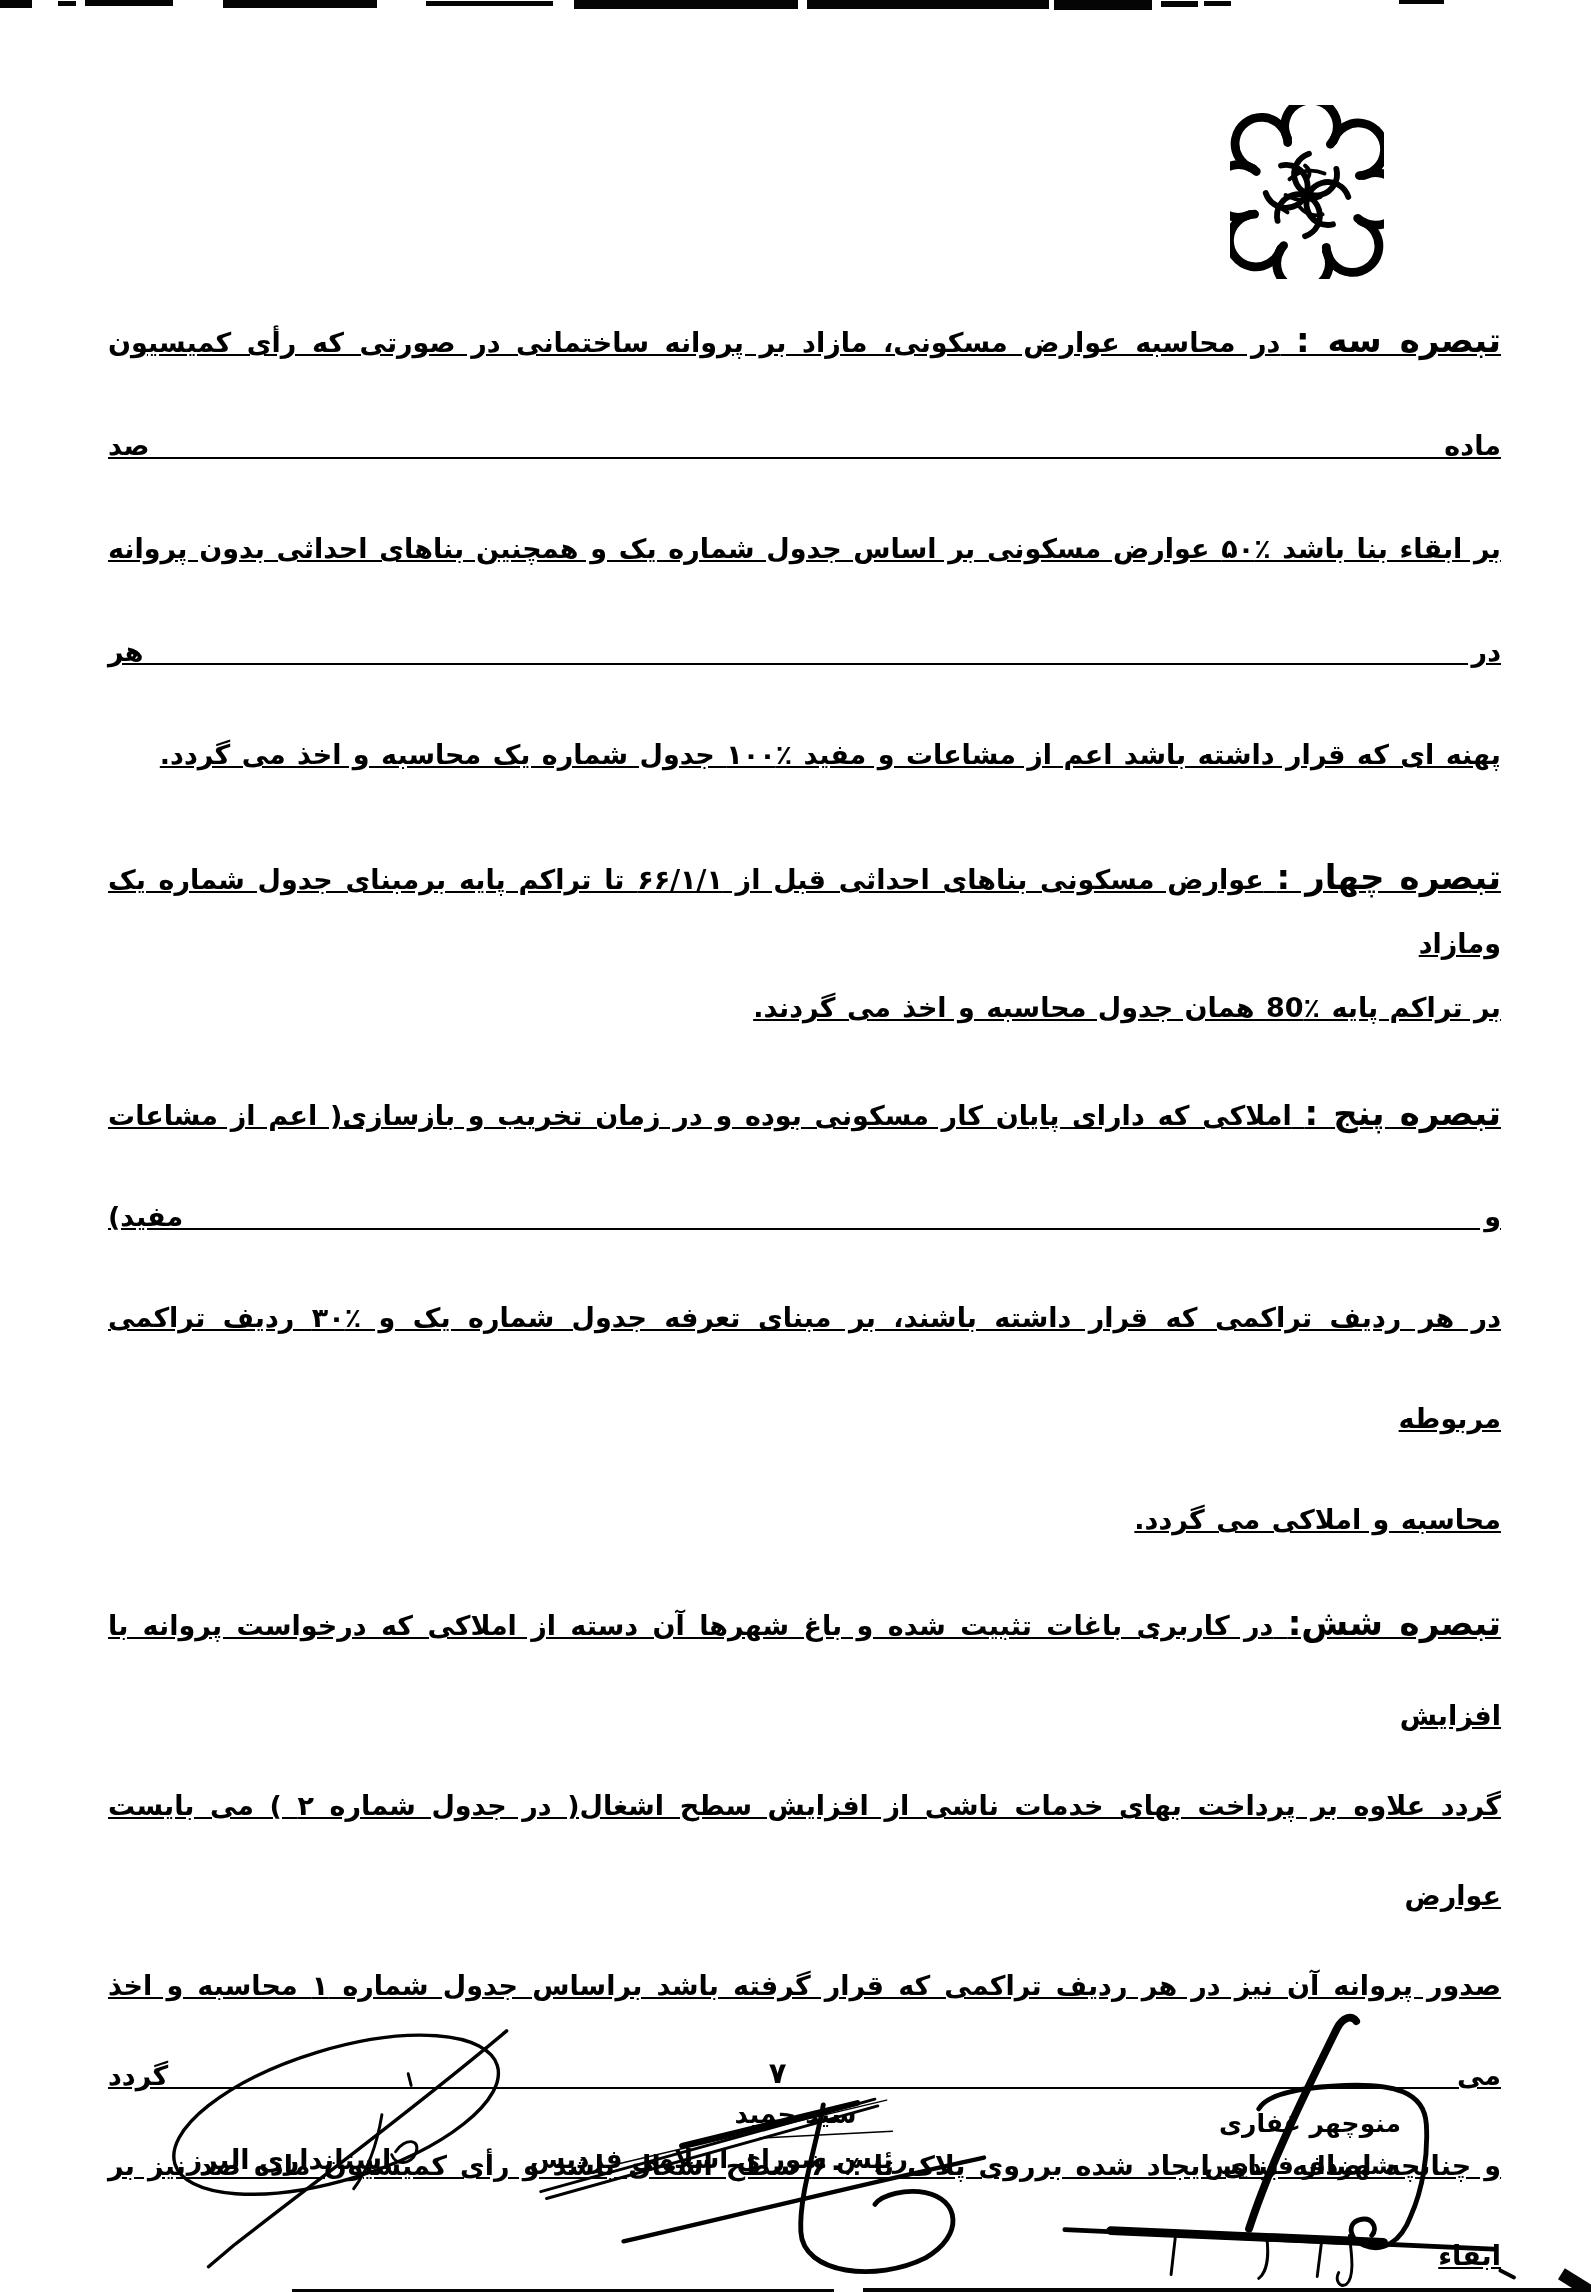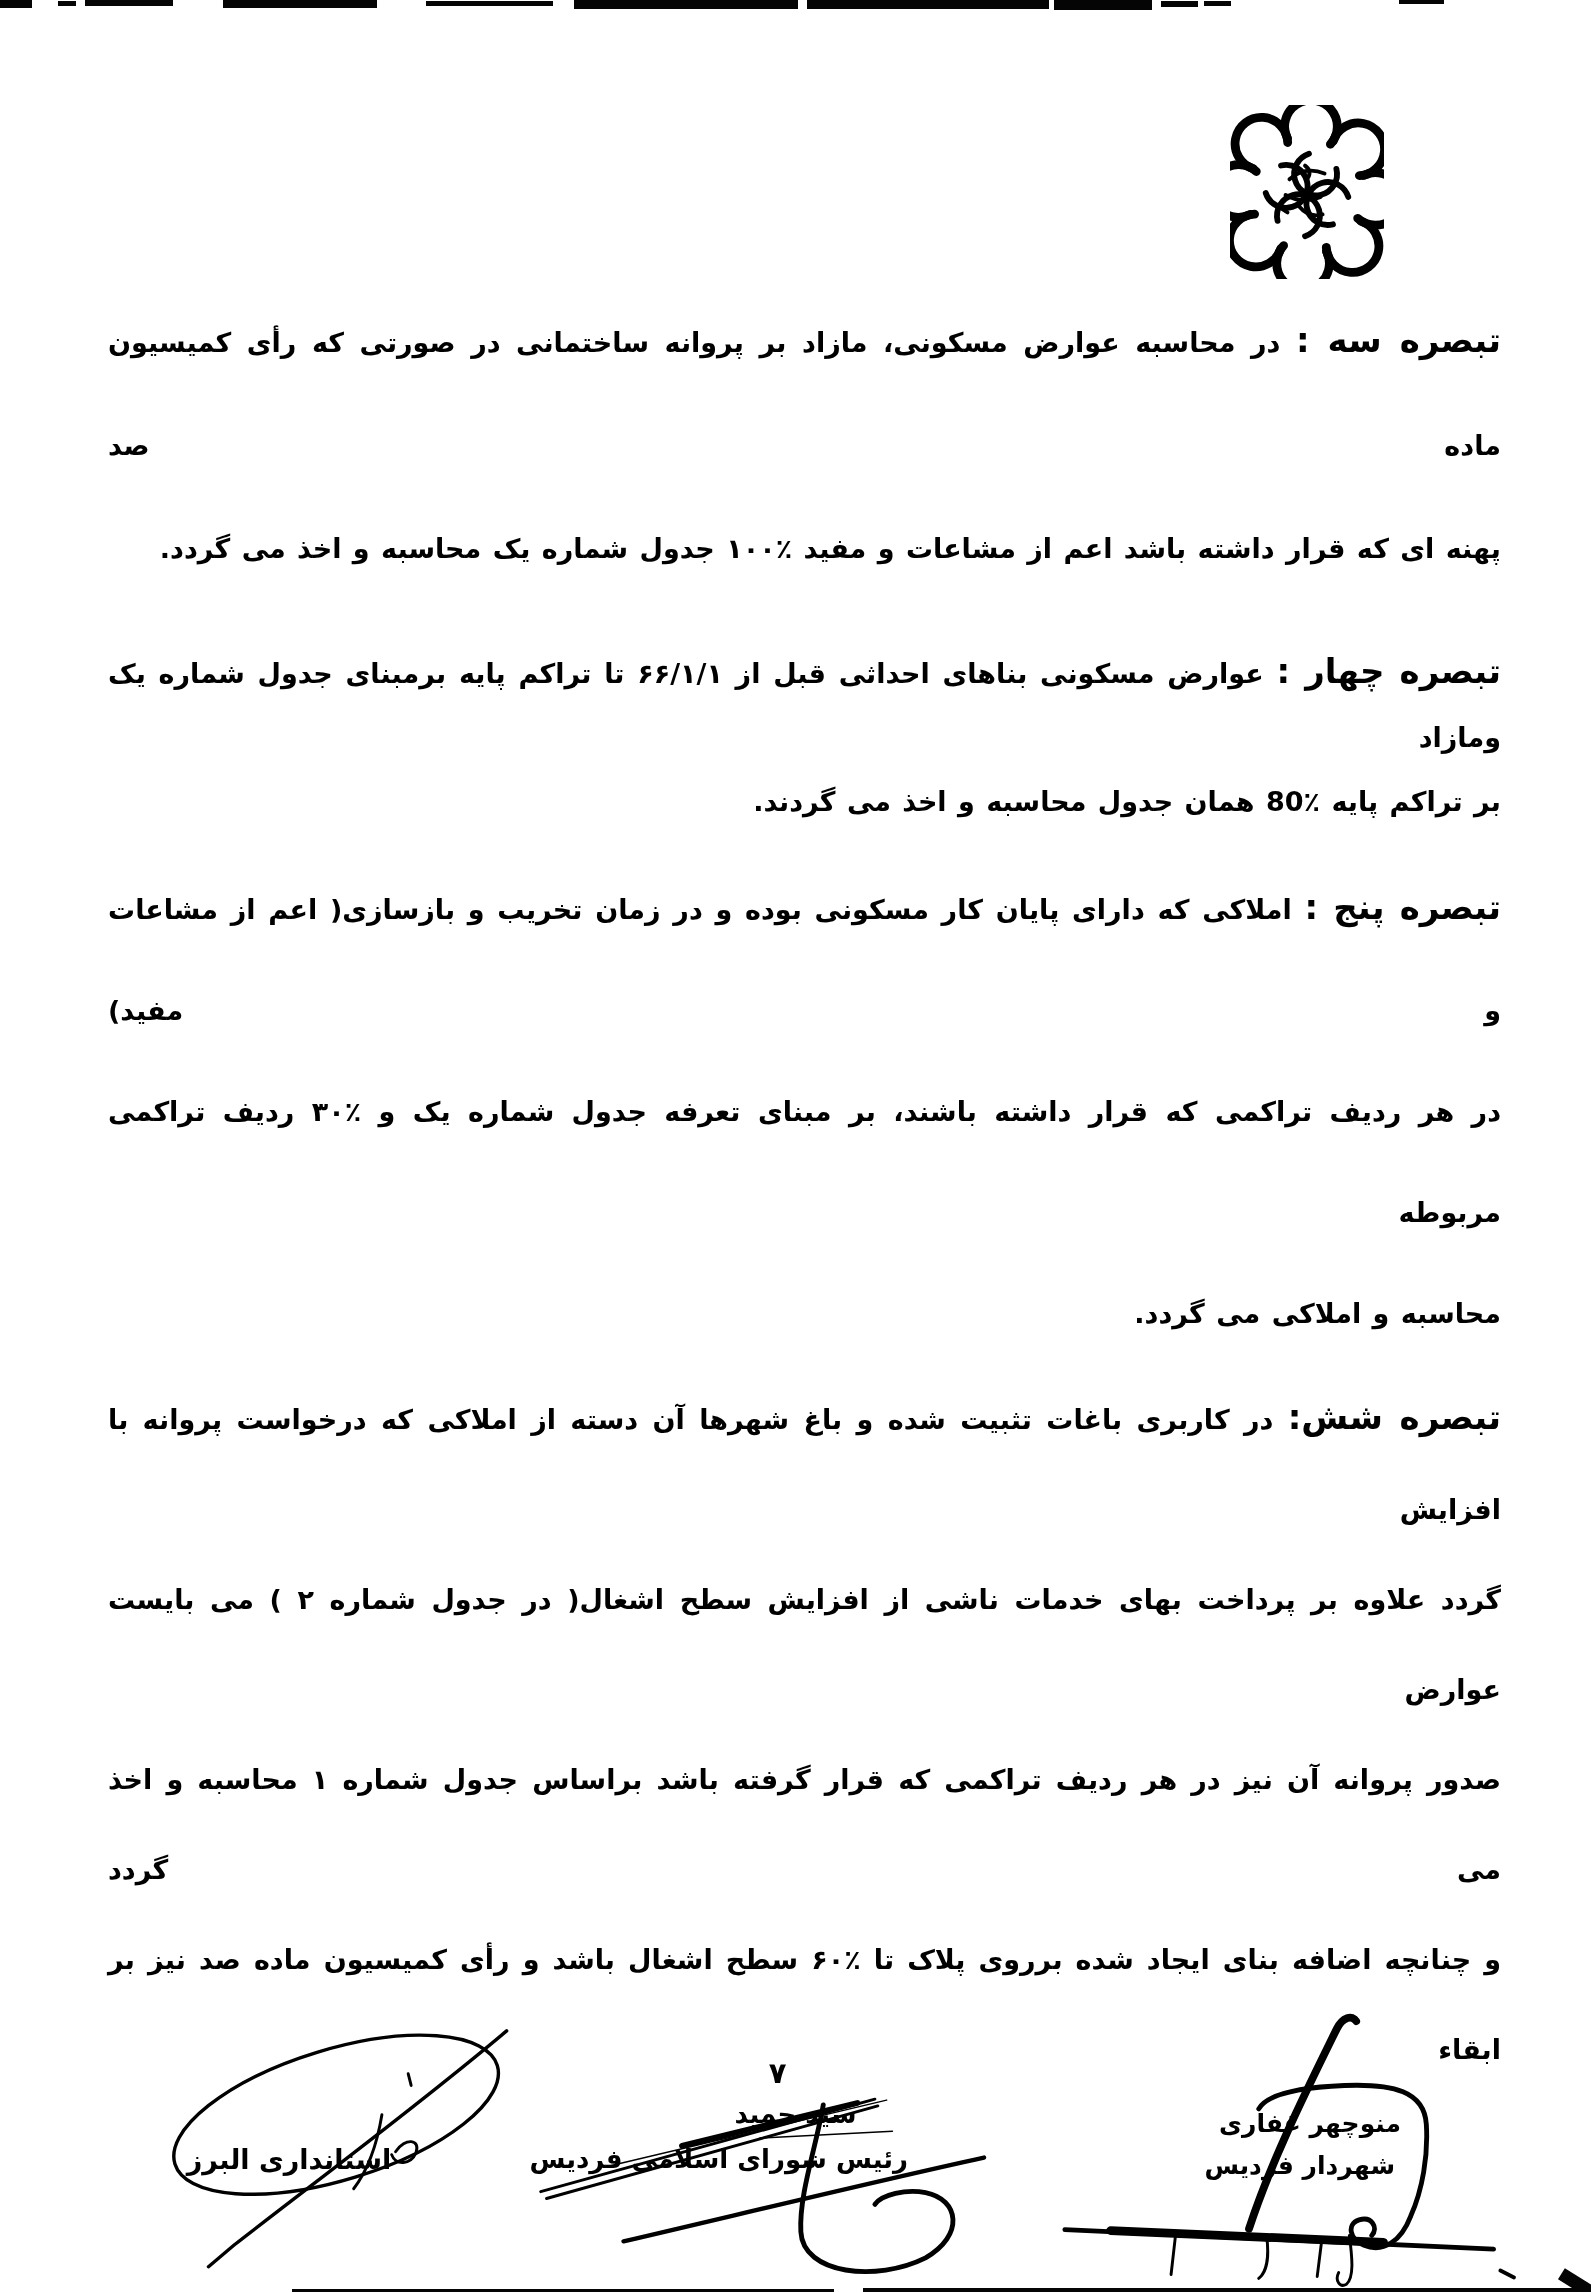--- a/index.html
+++ b/index.html
@@ -21,20 +21,21 @@
   .content{
     position:absolute;top:289px;right:90px;width:1393px;
   }
   .para{direction:rtl;}
   .line{
     font-size:27px;
     font-weight:bold;
     text-align:justify;
     text-align-last:justify;
     word-spacing:2px;
+    text-decoration:underline;
   }
   .line.last{text-align-last:auto;}
   .heading{
     font-size:34px;
     font-weight:bold;
     letter-spacing:-0.5px;
   }
   .para-0{margin-top:0px;}   .para-0 .line{line-height:103px;}
   .para-1{margin-top:39px;}  .para-1 .line{line-height:64px;}
   .para-2{margin-top:23.4px;}  .para-2 .line{line-height:101px;}
@@ -98,20 +99,21 @@
         <path d="M-8,12 q10,12 24,8"></path>
         <path d="M-2,-30 q8,6 2,14"></path>
         <path d="M-26,14 l6,4"></path>
       </g>
     </g>
   </svg>
 
   <div class="content" id="clauses">
       <div class="para para-0">
         <div class="line full"><span class="heading">تبصره سه :</span> <span>در محاسبه عوارض مسکونی، مازاد بر پروانه ساختمانی در صورتی که رأی کمیسیون ماده صد</span></div>
+        <div class="line full"><span>بر ابقاء بنا باشد ٪۵۰ عوارض مسکونی بر اساس جدول شماره یک و همچنین بناهای احداثی بدون پروانه در هر</span></div>
         <div class="line last"><span>پهنه ای که قرار داشته باشد اعم از مشاعات و مفید ٪۱۰۰ جدول شماره یک محاسبه و اخذ می گردد.</span></div>
       </div>
       <div class="para para-1">
         <div class="line full"><span class="heading">تبصره چهار :</span> <span>عوارض مسکونی بناهای احداثی قبل از ۶۶/۱/۱ تا تراکم پایه برمبنای جدول شماره یک ومازاد</span></div>
         <div class="line last"><span>بر تراکم پایه ٪80 همان جدول محاسبه و اخذ می گردند.</span></div>
       </div>
       <div class="para para-2">
         <div class="line full"><span class="heading">تبصره پنج :</span> <span>املاکی که دارای پایان کار مسکونی بوده و در زمان تخریب و بازسازی( اعم از مشاعات و مفید)</span></div>
         <div class="line full"><span>در هر ردیف تراکمی که قرار داشته باشند، بر مبنای تعرفه جدول شماره یک و ٪۳۰ ردیف تراکمی مربوطه</span></div>
         <div class="line last"><span>محاسبه و املاکی می گردد.</span></div>

